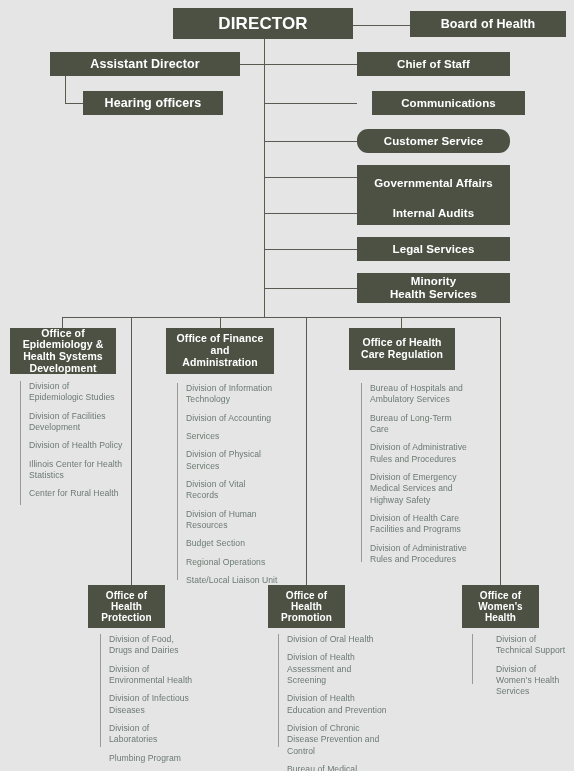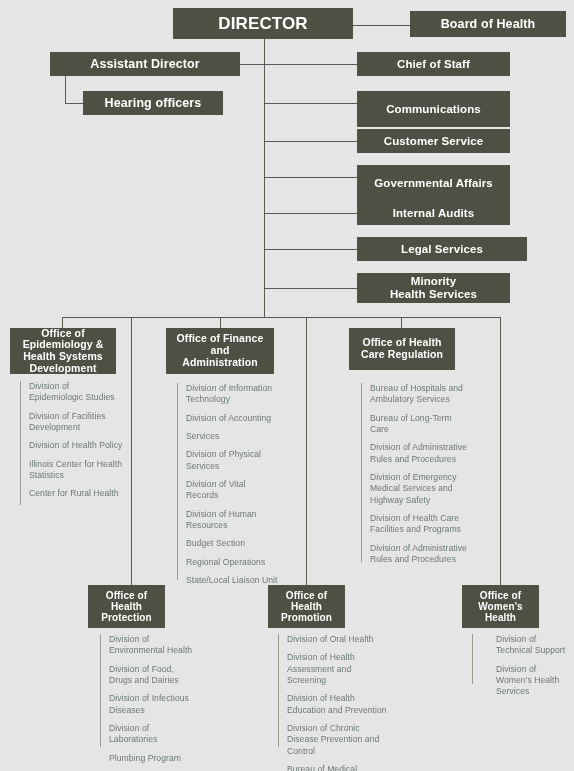--- a/index.html
+++ b/index.html
@@ -122,37 +122,37 @@
   </div>
 
   <div class="box lvl-1" style="left:83px; top:91px; width:140px; height:24px;">
     <span>Hearing officers</span>
   </div>
 
   <div class="box lvl-2" style="left:357px; top:52px; width:153px; height:24px;">
     <span>Chief of Staff</span>
   </div>
 
-  <div class="box lvl-2" style="left:357px; top:91px; width:153px; height:36px;">
+  <div class="box lvl-2" style="left:372px; top:91px; width:153px; height:24px;">
     <span>Communications</span>
   </div>
 
-  <div class="box lvl-2" style="left:357px; top:129px; width:153px; height:24px;">
+  <div class="box lvl-2" style="left:357px; top:129px; width:153px; height:24px;border-radius:11px;">
     <span>Customer Service</span>
   </div>
 
   <div class="box lvl-2" style="left:357px; top:165px; width:153px; height:36px;">
     <span>Governmental Affairs</span>
   </div>
 
   <div class="box lvl-2" style="left:357px; top:201px; width:153px; height:24px;">
     <span>Internal Audits</span>
   </div>
 
-  <div class="box lvl-2" style="left:357px; top:237px; width:170px; height:24px;">
+  <div class="box lvl-2" style="left:357px; top:237px; width:153px; height:24px;">
     <span>Legal Services</span>
   </div>
 
   <div class="box lvl-2" style="left:357px; top:273px; width:153px; height:30px;">
     <span>Minority<br>Health Services</span>
   </div>
 
   <div class="box office" style="left:10px; top:328px; width:106px; height:46px;">
     <span>
       Office of<br>Epidemiology &amp;<br>Health Systems<br>Development
@@ -200,22 +200,22 @@
     <div class="sub-item">Division of Administrative Rules and Procedures</div>
   </div>
 
   <div class="box office-sm" style="left:88px; top:585px; width:77px; height:43px;">
     <span>
       Office of<br>Health<br>Protection
     </span>
   </div>
   <div class="sublist" style="left:100px; top:634px; width:96px;">
     <div class="rail" style="height:113px;"></div>
+    <div class="sub-item">Division of Food, Drugs and Dairies</div>
     <div class="sub-item">Division of Environmental Health</div>
-    <div class="sub-item">Division of Food, Drugs and Dairies</div>
     <div class="sub-item">Division of Infectious Diseases</div>
     <div class="sub-item">Division of Laboratories</div>
     <div class="sub-item">Plumbing Program</div>
   </div>
 
   <div class="box office-sm" style="left:268px; top:585px; width:77px; height:43px;">
     <span>
       Office of<br>Health<br>Promotion
     </span>
   </div>

